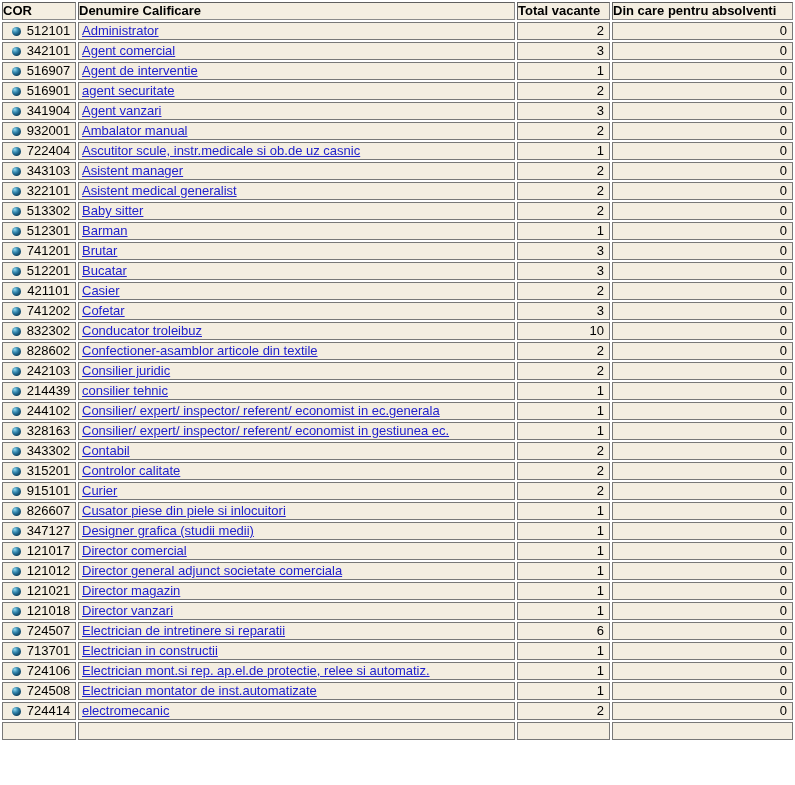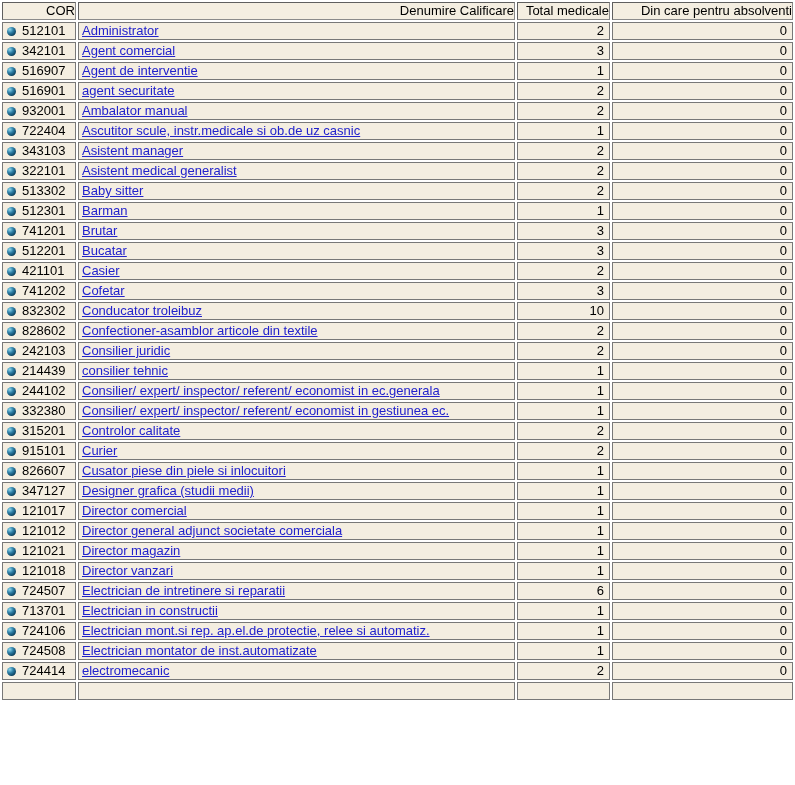--- a/index.html
+++ b/index.html
@@ -28,25 +28,25 @@
     box-sizing: border-box;
     padding: 0;
     overflow: hidden;
     white-space: nowrap;
     font-size: 13px;
     line-height: 16px;
     vertical-align: middle;
     color: #000000;
   }
   th {
-    font-weight: normal;
-    text-align: right;
+    font-weight: bold;
+    text-align: left;
     border-color: #5f5f5f #8a8a8a #8a8a8a #5f5f5f;
   }
-  td.cell-cor  { text-align: left; padding-left: 4px; }
+  td.cell-cor  { text-align: center; padding-left: 4px; }
   td.cell-name { text-align: left; padding-left: 3px; }
   td.cell-num  { text-align: right; padding-right: 5px; }
   .bullet {
     display: inline-block;
     width: 9px;
     height: 9px;
     border-radius: 50%;
     margin-right: 6px;
     vertical-align: -1px;
     background: radial-gradient(circle at 32% 28%, #8fd8ee 0%, #2e7fa6 38%, #0a3c58 78%, #062a40 100%);
@@ -65,21 +65,21 @@
   <colgroup>
     <col class="c-cor">
     <col class="c-name">
     <col class="c-total">
     <col class="c-grads">
   </colgroup>
   <thead>
     <tr>
       <th>COR</th>
       <th>Denumire Calificare</th>
-      <th>Total medicale</th>
+      <th>Total vacante</th>
       <th>Din care pentru absolventi</th>
     </tr>
   </thead>
   <tbody id="rows-body">
 
   <tr>
     <td class="cell-cor">
       <span class="bullet"></span><span>512101</span>
     </td>
     <td class="cell-name">
@@ -115,20 +115,30 @@
     <td class="cell-cor">
       <span class="bullet"></span><span>516901</span>
     </td>
     <td class="cell-name">
       <a>agent securitate</a>
     </td>
     <td class="cell-num">2</td>
     <td class="cell-num">0</td>
   </tr>
 
+  <tr>
+    <td class="cell-cor">
+      <span class="bullet"></span><span>341904</span>
+    </td>
+    <td class="cell-name">
+      <a>Agent vanzari</a>
+    </td>
+    <td class="cell-num">3</td>
+    <td class="cell-num">0</td>
+  </tr>
 
   <tr>
     <td class="cell-cor">
       <span class="bullet"></span><span>932001</span>
     </td>
     <td class="cell-name">
       <a>Ambalator manual</a>
     </td>
     <td class="cell-num">2</td>
     <td class="cell-num">0</td>
@@ -284,29 +294,39 @@
     </td>
     <td class="cell-name">
       <a>Consilier/ expert/ inspector/ referent/ economist in ec.generala</a>
     </td>
     <td class="cell-num">1</td>
     <td class="cell-num">0</td>
   </tr>
 
   <tr>
     <td class="cell-cor">
-      <span class="bullet"></span><span>332380</span>
+      <span class="bullet"></span><span>328163</span>
     </td>
     <td class="cell-name">
       <a>Consilier/ expert/ inspector/ referent/ economist in gestiunea ec.</a>
     </td>
     <td class="cell-num">1</td>
     <td class="cell-num">0</td>
   </tr>
 
+  <tr>
+    <td class="cell-cor">
+      <span class="bullet"></span><span>343302</span>
+    </td>
+    <td class="cell-name">
+      <a>Contabil</a>
+    </td>
+    <td class="cell-num">2</td>
+    <td class="cell-num">0</td>
+  </tr>
 
   <tr>
     <td class="cell-cor">
       <span class="bullet"></span><span>315201</span>
     </td>
     <td class="cell-name">
       <a>Controlor calitate</a>
     </td>
     <td class="cell-num">2</td>
     <td class="cell-num">0</td>

